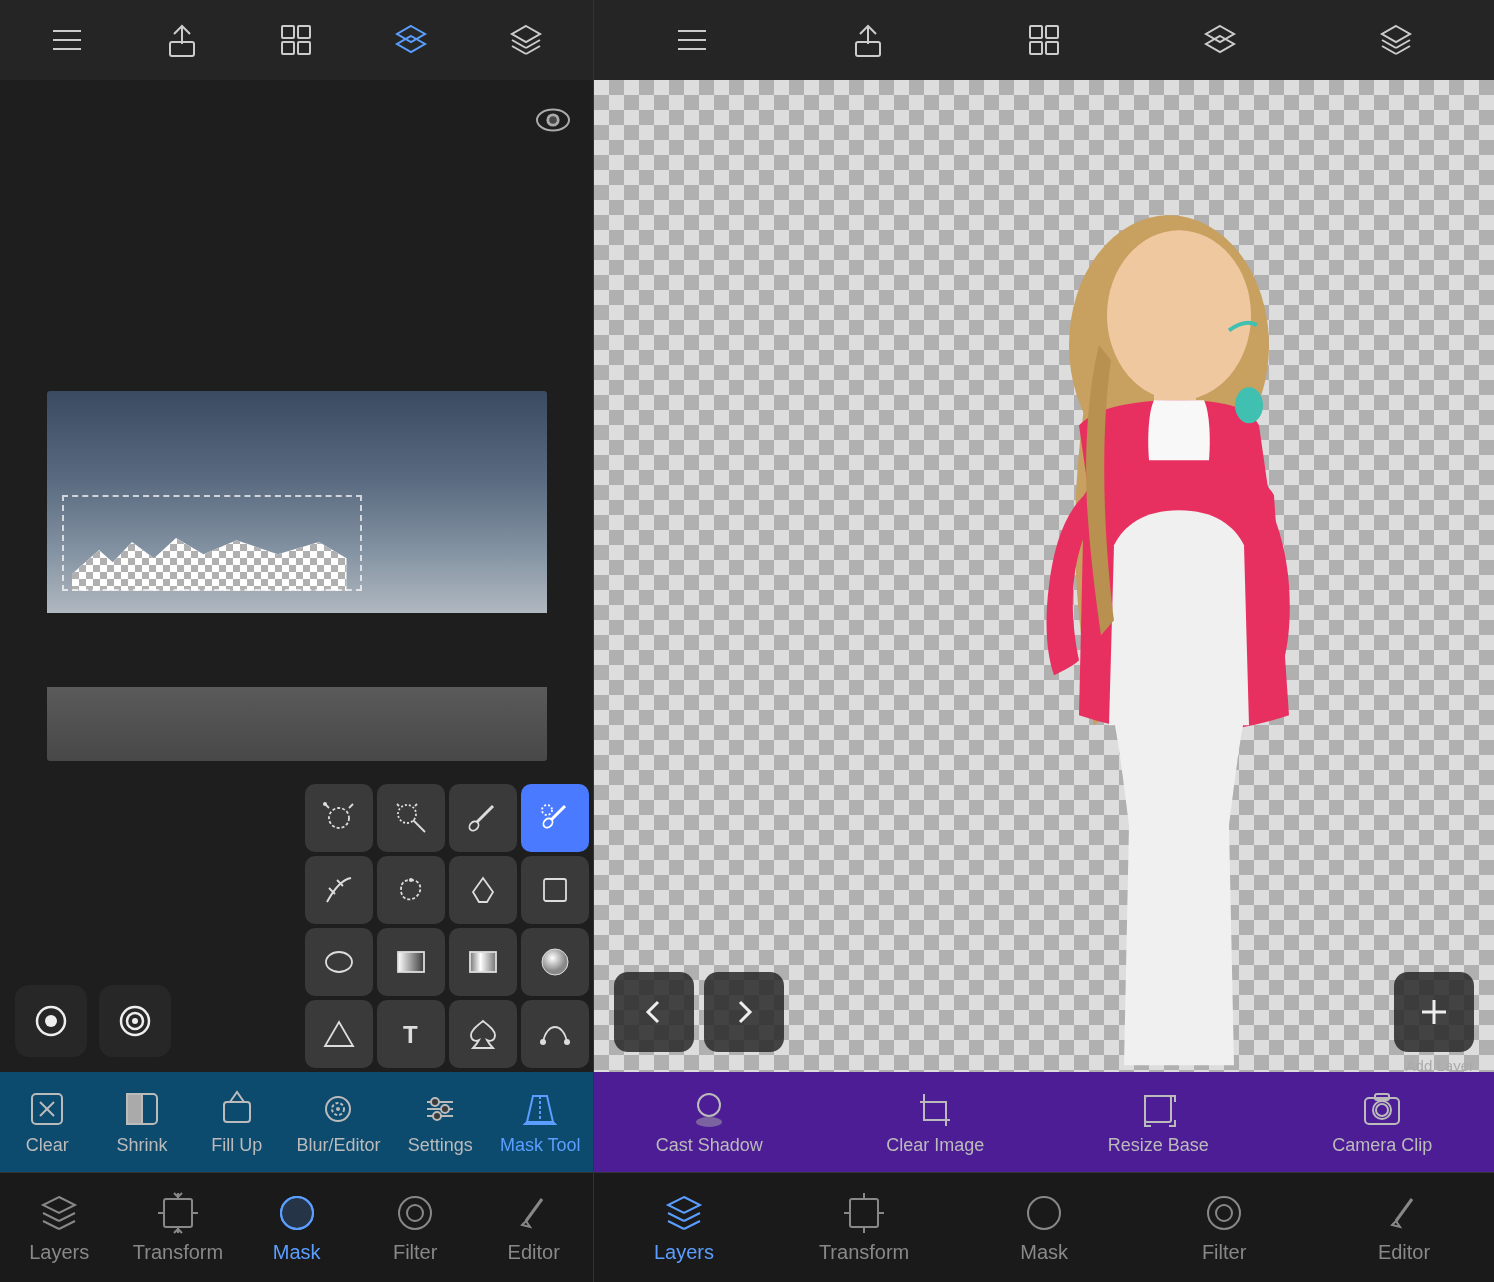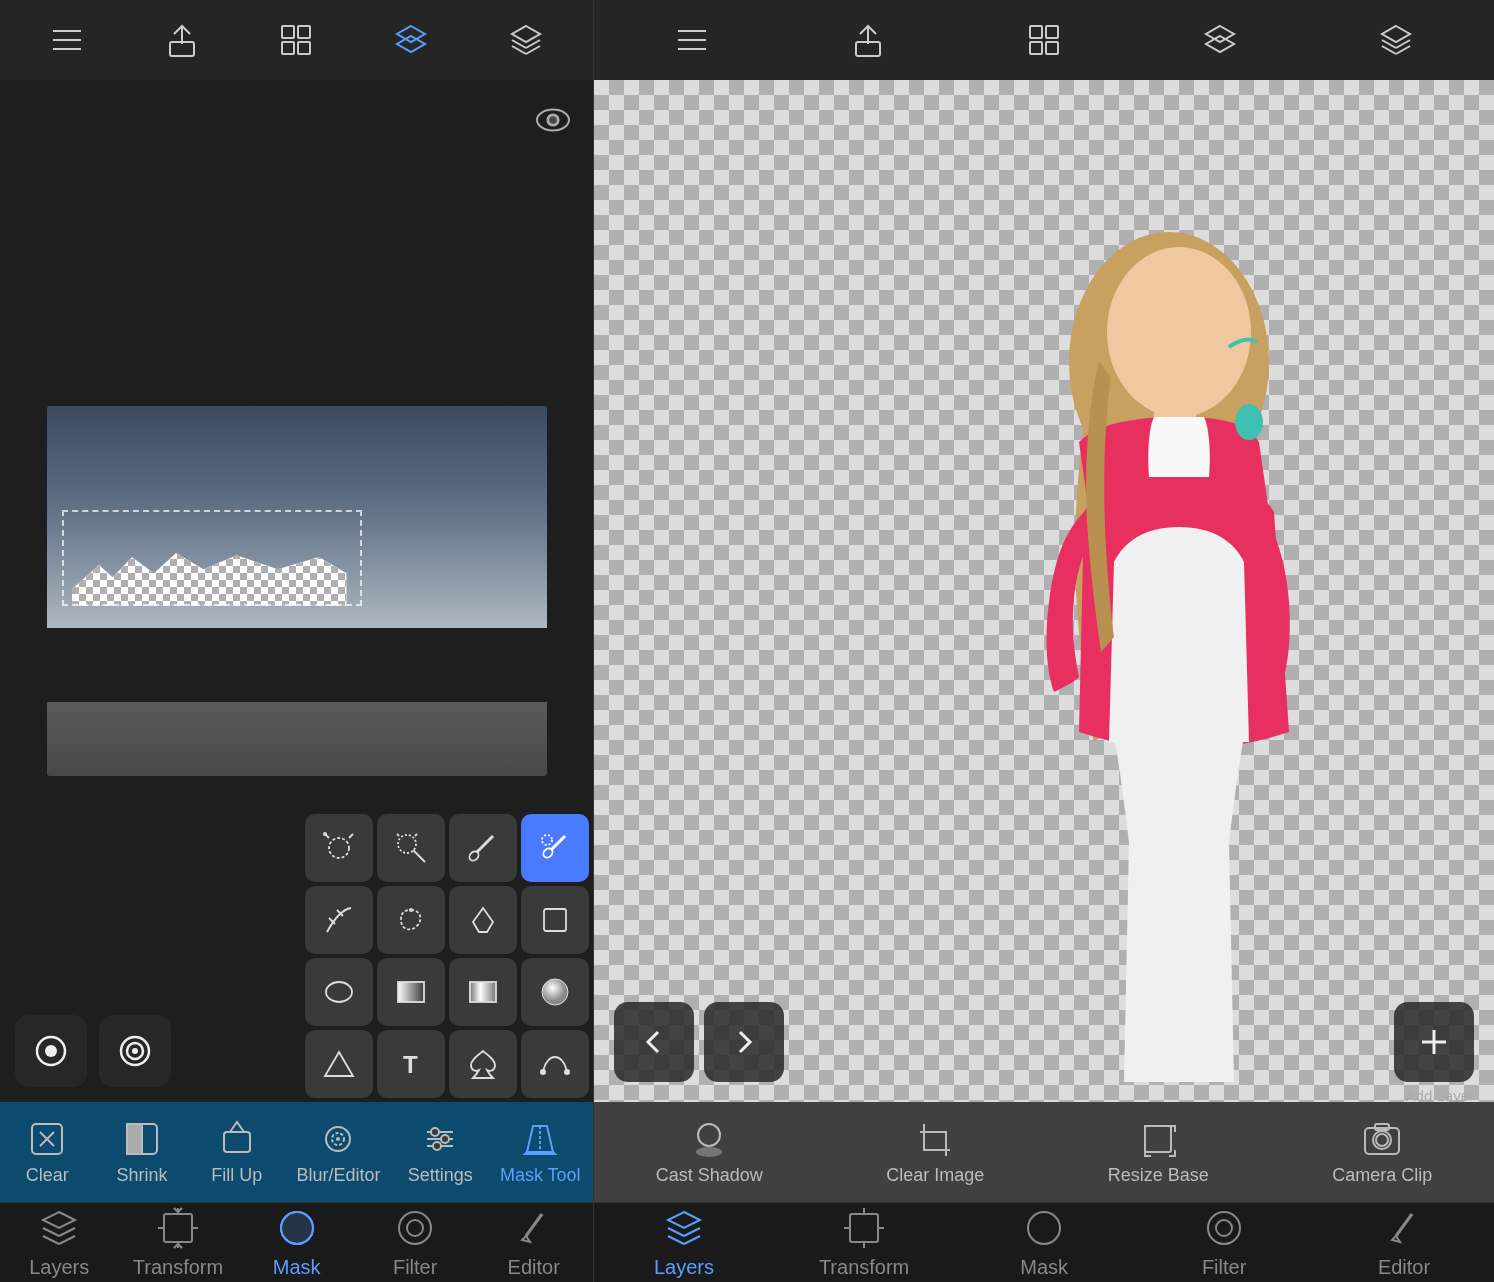--- a/index.html
+++ b/index.html
@@ -216,21 +216,21 @@
     }
     .action-item.active svg { stroke: #5b9eff; }
     .action-item span {
       font-size: 18px;
       color: #bbb;
     }
     .action-item.active span { color: #5b9eff; }
 
     
     .bottom-nav {
-      height: 80px;
+      height: 110px;
       background: #1a1a1a;
       display: flex;
       align-items: center;
       justify-content: space-around;
       flex-shrink: 0;
       border-top: 1px solid #333;
     }
     .nav-item {
       display: flex;
       flex-direction: column;
@@ -333,21 +333,21 @@
       width: 38px;
       height: 38px;
       fill: none;
       stroke: #eee;
       stroke-width: 2.5;
     }
 
     
     .right-action-bar {
       height: 100px;
-      background: #404040;
+      background: #4c1d95;
       display: flex;
       align-items: center;
       justify-content: space-around;
       flex-shrink: 0;
     }
   </style>
 </head>
 <body>
 
 <div class="panel-left">

